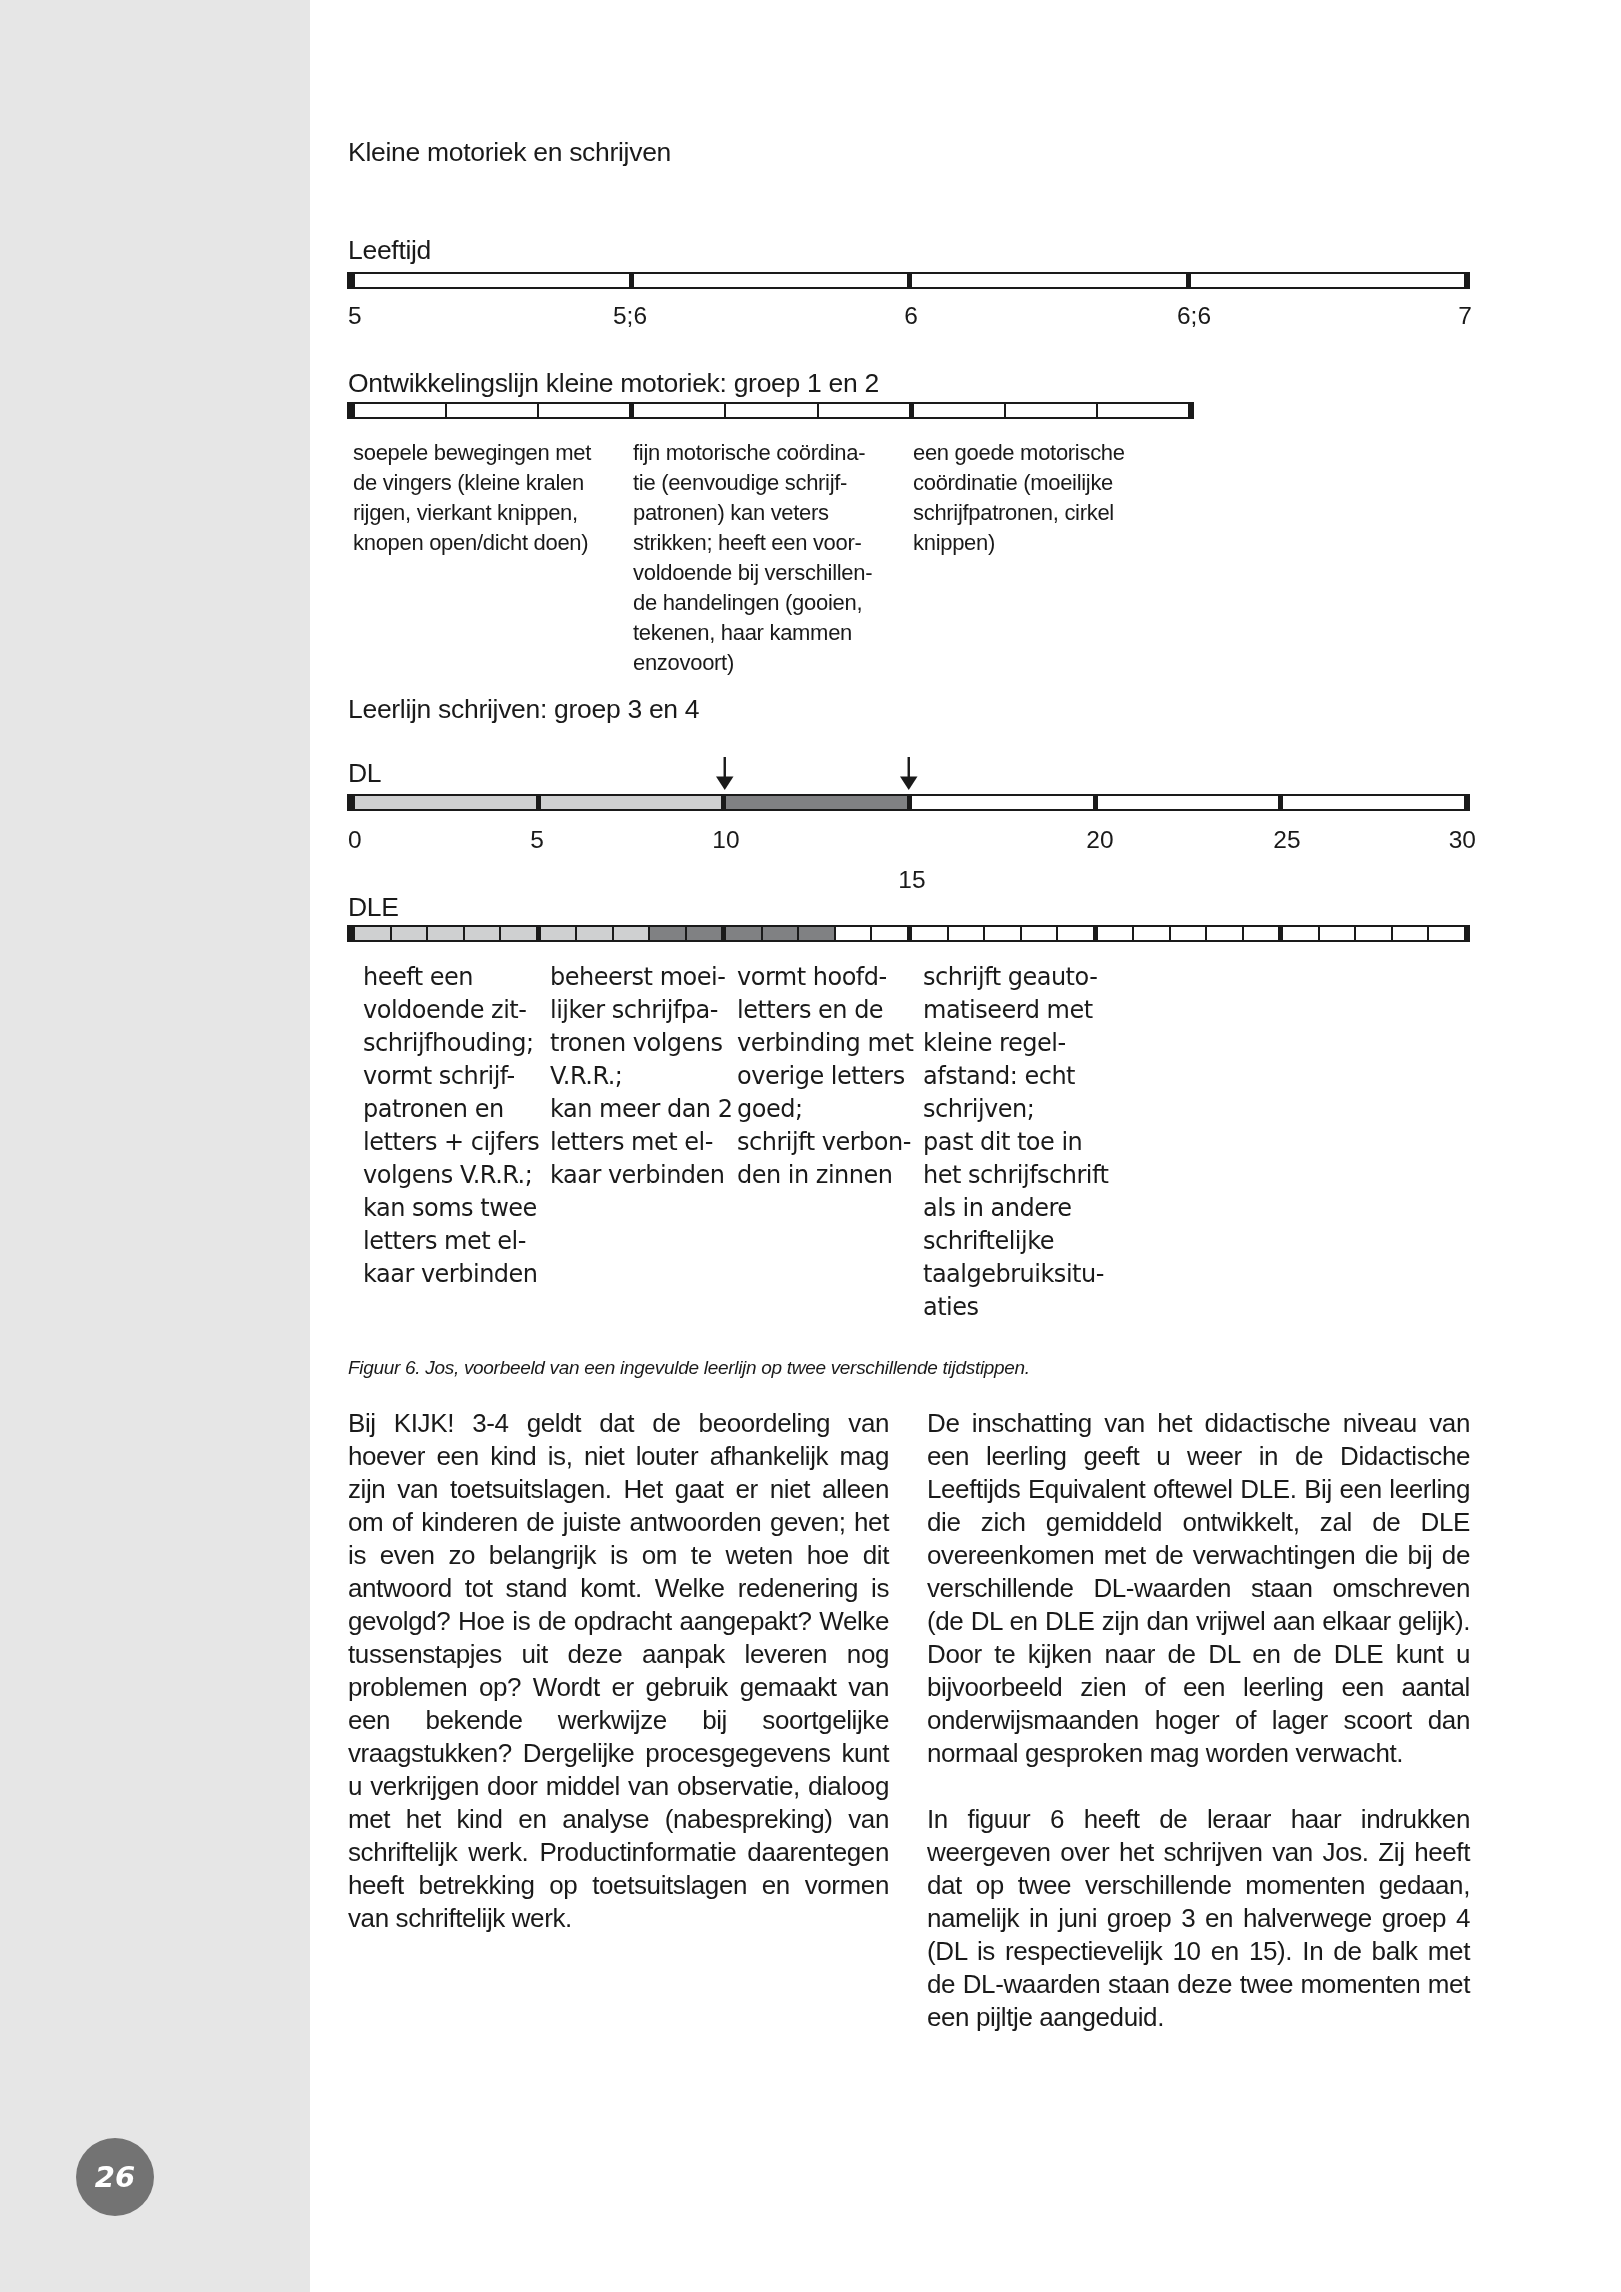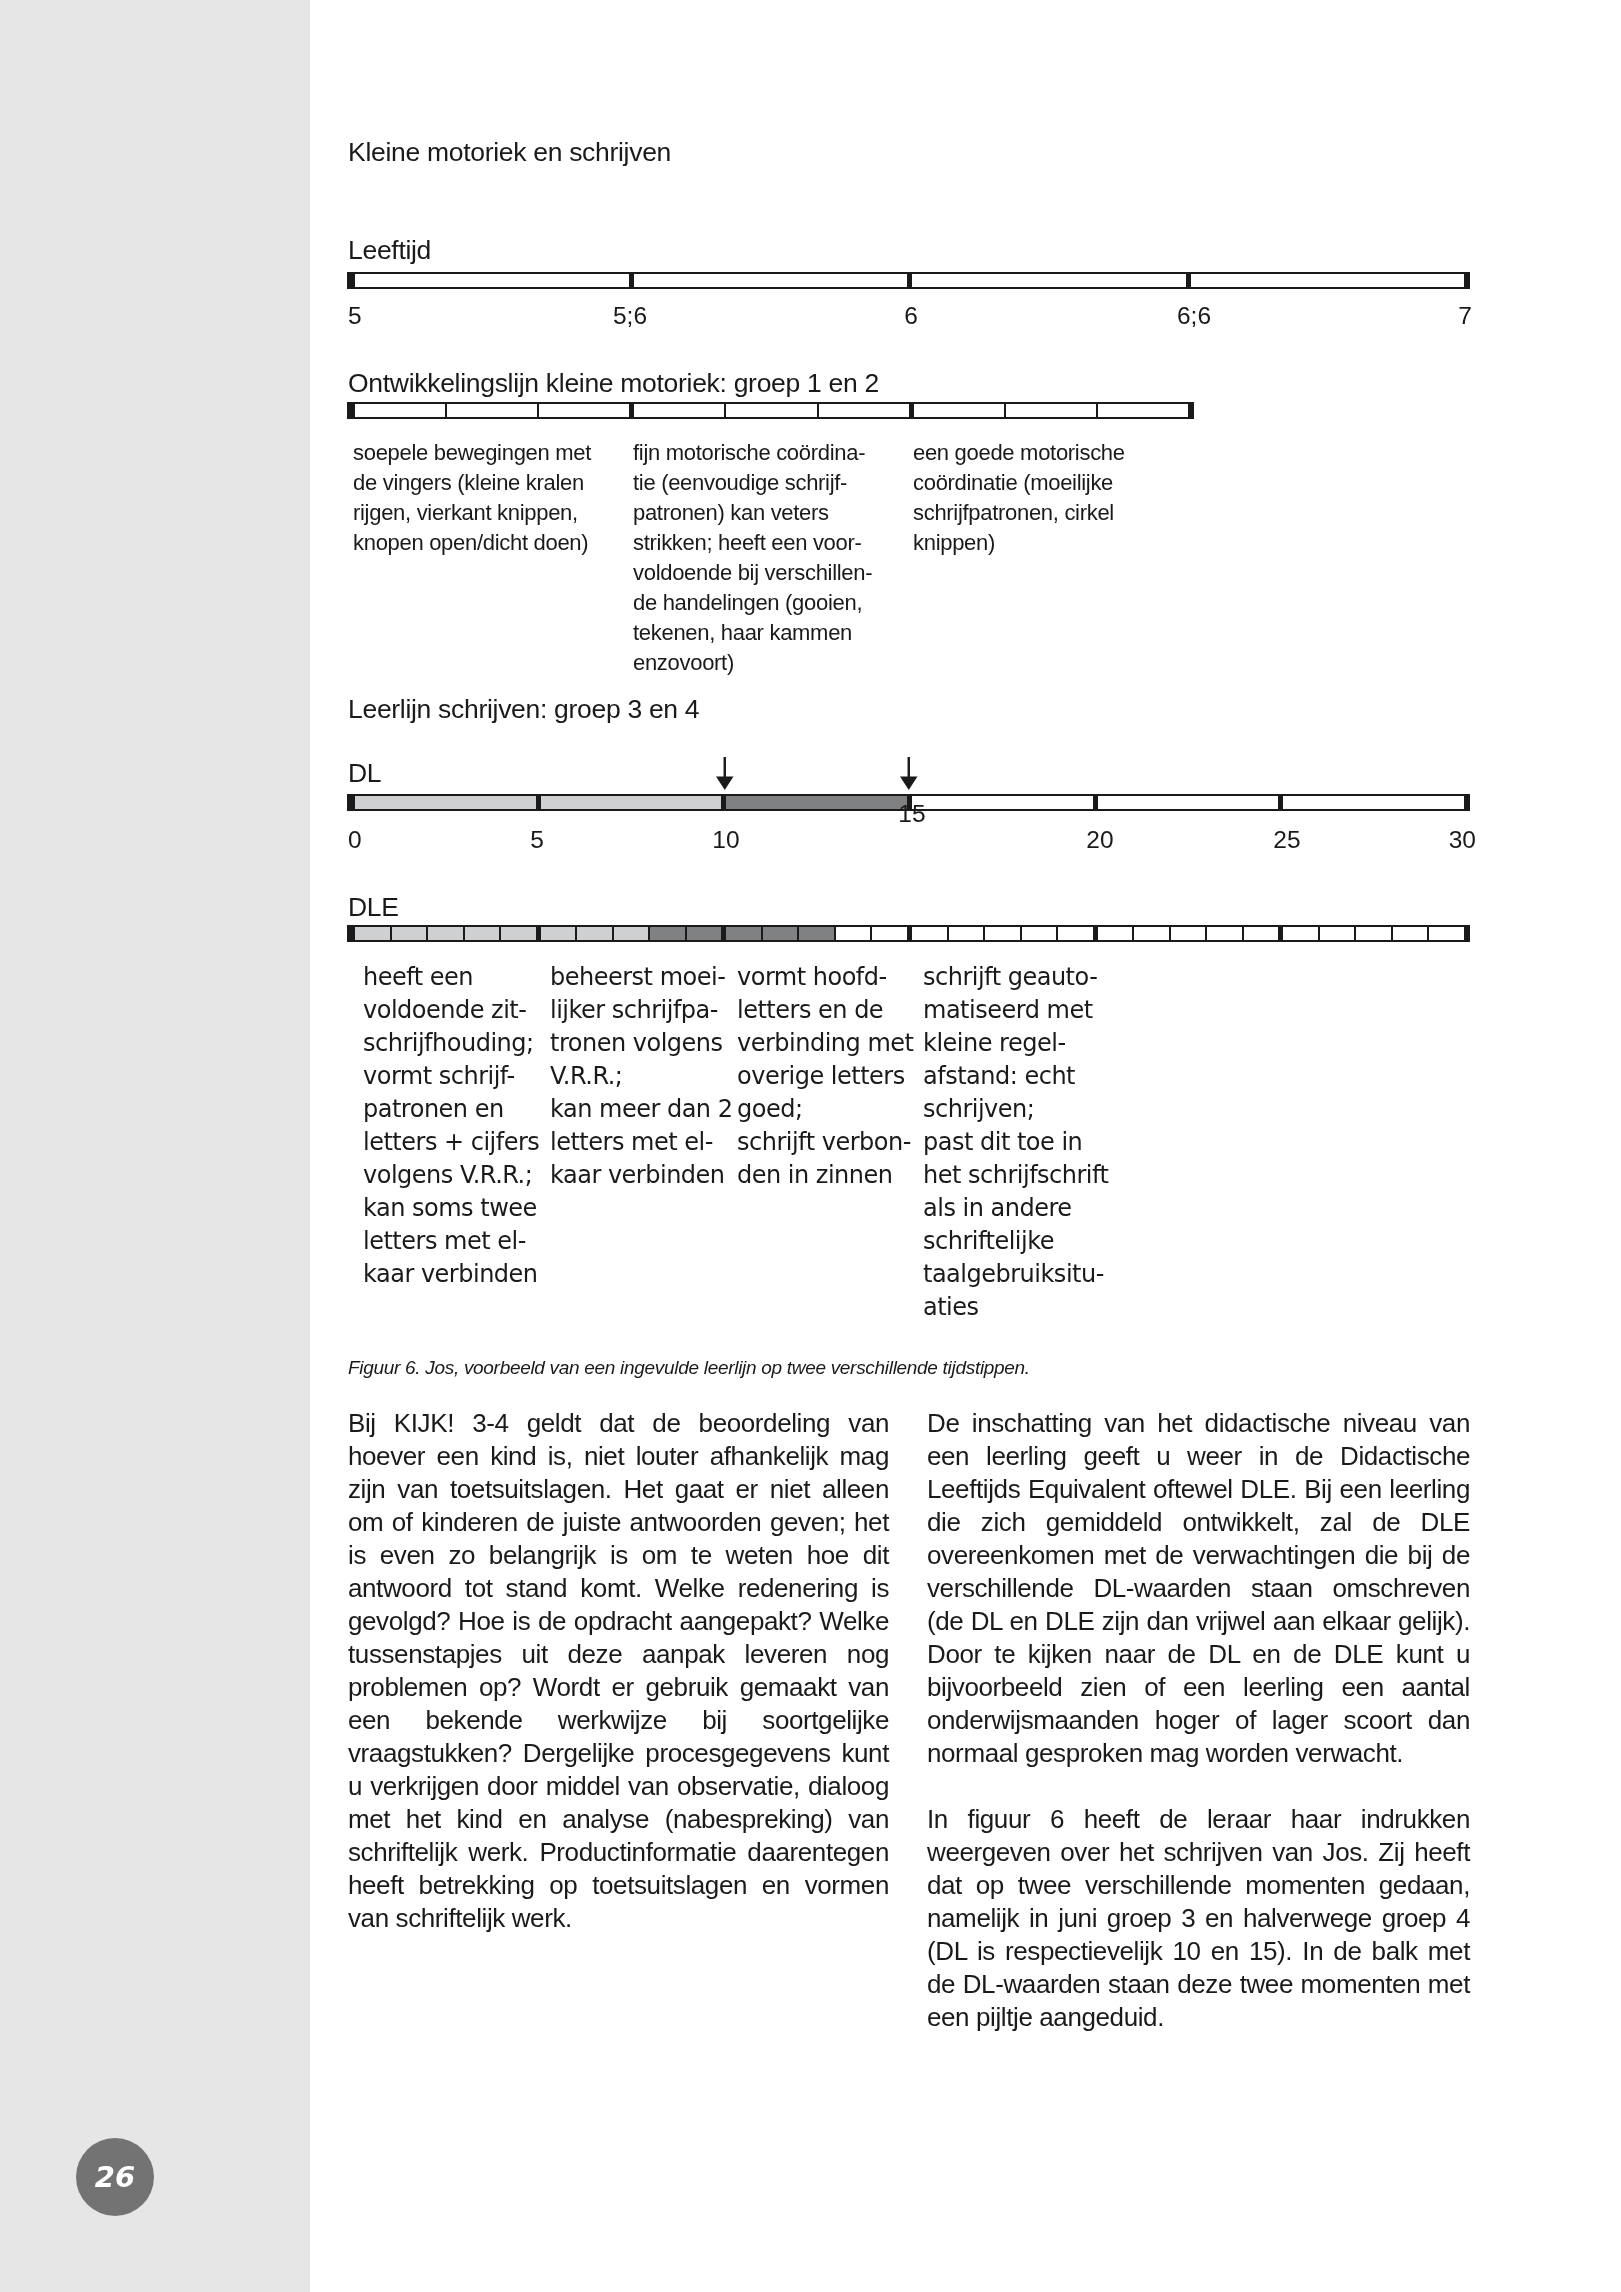--- a/index.html
+++ b/index.html
@@ -106,21 +106,21 @@
   <div class="cell major c-light"></div>
   <div class="cell major c-dark"></div>
   <div class="cell major c-white"></div>
   <div class="cell major c-white"></div>
   <div class="cell major c-white end"></div>
 </div>
 <div>
   <span class="tick-label first" style="left:348px; top:826px;">0</span>
   <span class="tick-label" style="left:537px; top:826px;">5</span>
   <span class="tick-label" style="left:726px; top:826px;">10</span>
-  <span class="tick-label" style="left:912px; top:800px;">15</span>
+  <span class="tick-label" style="left:912px; top:866px;">15</span>
   <span class="tick-label" style="left:1100px; top:826px;">20</span>
   <span class="tick-label" style="left:1287px; top:826px;">25</span>
   <span class="tick-label last" style="left:1476px; top:826px;">30</span>
 </div>
 
 <div class="abs h-title" style="left:348px; top:892px;">DLE</div>
 <div class="bar" style="left:347px; top:925px; width:1123px; height:16.7px;">
   <div class="cell c-light"></div>
   <div class="cell c-light"></div>
   <div class="cell c-light"></div>

